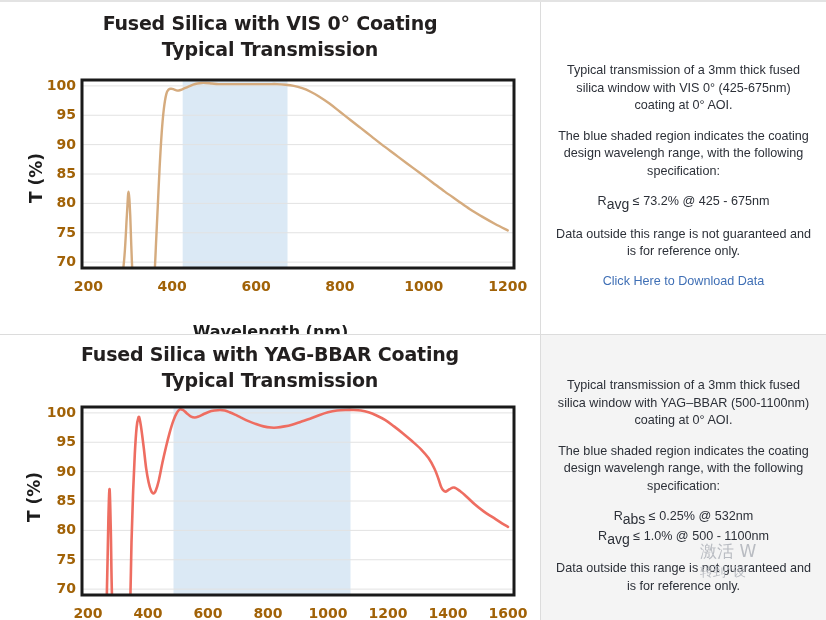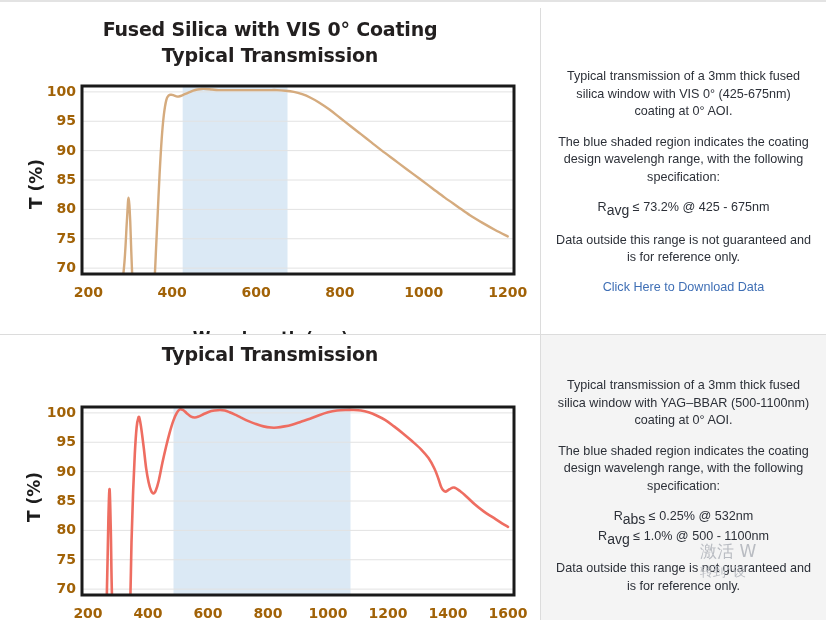--- a/index.html
+++ b/index.html
@@ -14,21 +14,21 @@
     position: relative;
     width: 826px; height: 620px;
     background: #ffffff;
     border-top: 2px solid #e3e3e3;
   }
   .row {
     position: absolute;
     left: 0; width: 826px;
     display: flex;
   }
-  #row-1 { top: 0; height: 332px; margin-top: 6px; }
+  #row-1 { top: 0; height: 332px; }
   #row-2 { top: 332px; height: 288px; border-top: 1px solid #dcdcdc; }
 
   .chart-cell {
     position: relative;
     width: 541px;
     height: 100%;
     background: #ffffff;
     border-right: 1px solid #dcdcdc;
     flex: 0 0 541px;
   }
@@ -198,20 +198,21 @@
         <p class="para">Data outside this range is not guaranteed and is for reference only.</p>
         <a class="dl-link" href="#">Click Here to Download Data</a>
       </div>
     </div>
   </div>
 
   <div class="row" id="row-2">
 
     <div class="chart-cell" id="chart-2">
       <div class="chart-title">
+        <div class="line1">Fused Silica with YAG-BBAR Coating</div>
         <div class="line2">Typical Transmission</div>
       </div>
       <div class="plot-wrap">
         <div class="ylabel" id="yag-ylabel" style="left:-6px; top:152px; width:80px; text-align:center;">T (%)</div>
         <svg class="plot" id="yag-svg" style="left:82px; top:72px;" width="432" height="188">
             <defs>
               <clipPath id="yag-svg-clip">
                 <rect x="0" y="0" width="432" height="188"></rect>
               </clipPath>
             </defs>

